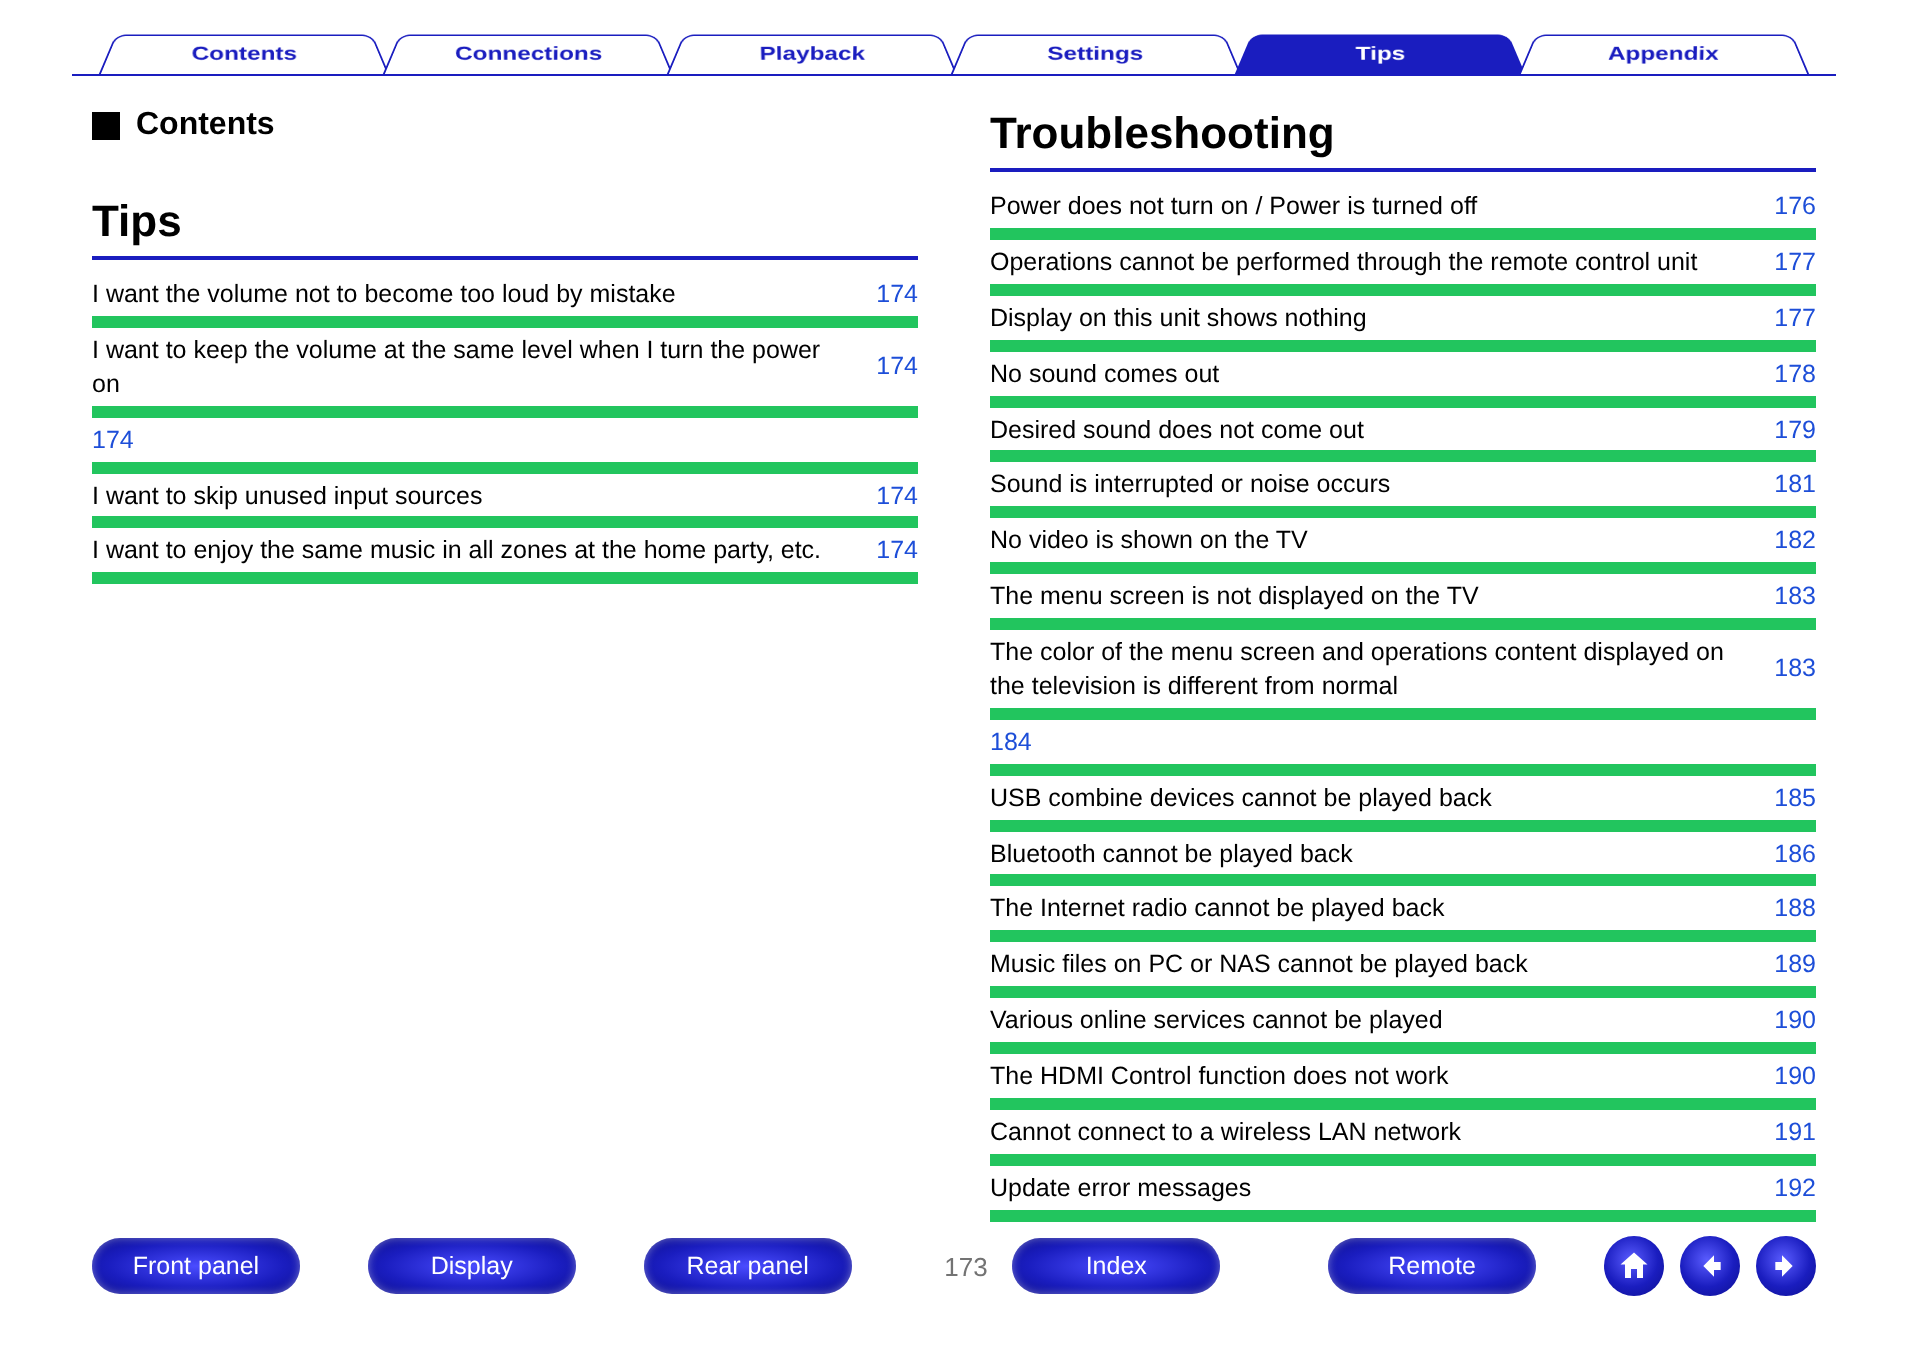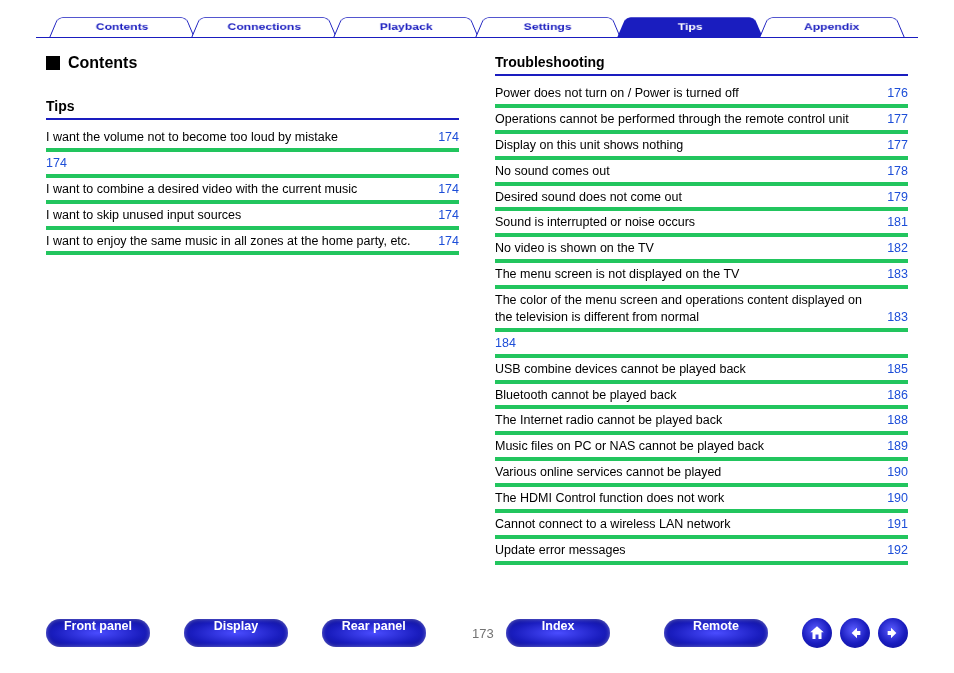--- a/index.html
+++ b/index.html
@@ -68,61 +68,61 @@
     align-items: center;
     gap: 8px;
     margin-bottom: 26px;
   }
   .contents-label .sq {
     width: 14px; height: 14px; background:#000;
     display:inline-block;
   }
 
   h1.section {
-    font-size: 14px;
+    font-size: 22px;
     font-weight: bold;
     margin-bottom: 4px;
   }
   .section-underline {
     height: 2px;
     background: #1a1dbf;
     margin-bottom: 6px;
   }
 
   .toc-row {
     display: flex;
-    align-items: flex-end;
+    align-items: center;
     justify-content: space-between;
     font-size: 12.5px;
     line-height: 1.35;
     padding: 3px 0 2px 0;
-    border-bottom: 4px solid #22c55e;
+    border-bottom: 6px solid #22c55e;
     cursor: pointer;
   }
   .toc-row .txt { flex: 1 1 auto; padding-right: 12px; }
   .toc-row .pg  { flex: 0 0 auto; color:#1d4ed8; }
 
   
   .bottombar {
     position: absolute;
     left: 0; right: 0; bottom: 20px;
     height: 40px;
     display: flex;
     align-items: center;
     padding: 0 46px;
   }
   .pill {
     display: inline-flex;
-    align-items: flex-start;
+    align-items: center;
     justify-content: center;
     width: 112px; height: 28px;
     border-radius: 14px;
     color: #fff;
     font-size: 12.5px;
-    font-weight: bold;
+    font-weight: normal;
     background: radial-gradient(ellipse at center, #4a4cff 0%, #1a1dbf 60%, #0d0f8f 100%);
     box-shadow: inset 0 0 4px rgba(255,255,255,.4);
     margin-right: 34px;
     cursor: pointer;
   }
   .page-number {
     font-size: 13px;
     color:#737373;
     width: 50px;
     text-align: center;
@@ -160,24 +160,24 @@
 
     <h1 class="section">Tips</h1>
     <div class="section-underline"></div>
 
     <div>
       <div class="toc-row">
         <span class="txt">I want the volume not to become too loud by mistake</span>
         <span class="pg">174</span>
       </div>
       <div class="toc-row">
-        <span class="pg">174</span>
-      </div>
-      <div class="toc-row">
-        <span class="txt">I want to combine a desired video with the current music</span>
+        <span class="txt">I want to keep the volume at the same level when I turn the power on</span>
+        <span class="pg">174</span>
+      </div>
+      <div class="toc-row">
         <span class="pg">174</span>
       </div>
       <div class="toc-row">
         <span class="txt">I want to skip unused input sources</span>
         <span class="pg">174</span>
       </div>
       <div class="toc-row">
         <span class="txt">I want to enjoy the same music in all zones at the home party, etc.</span>
         <span class="pg">174</span>
       </div>

